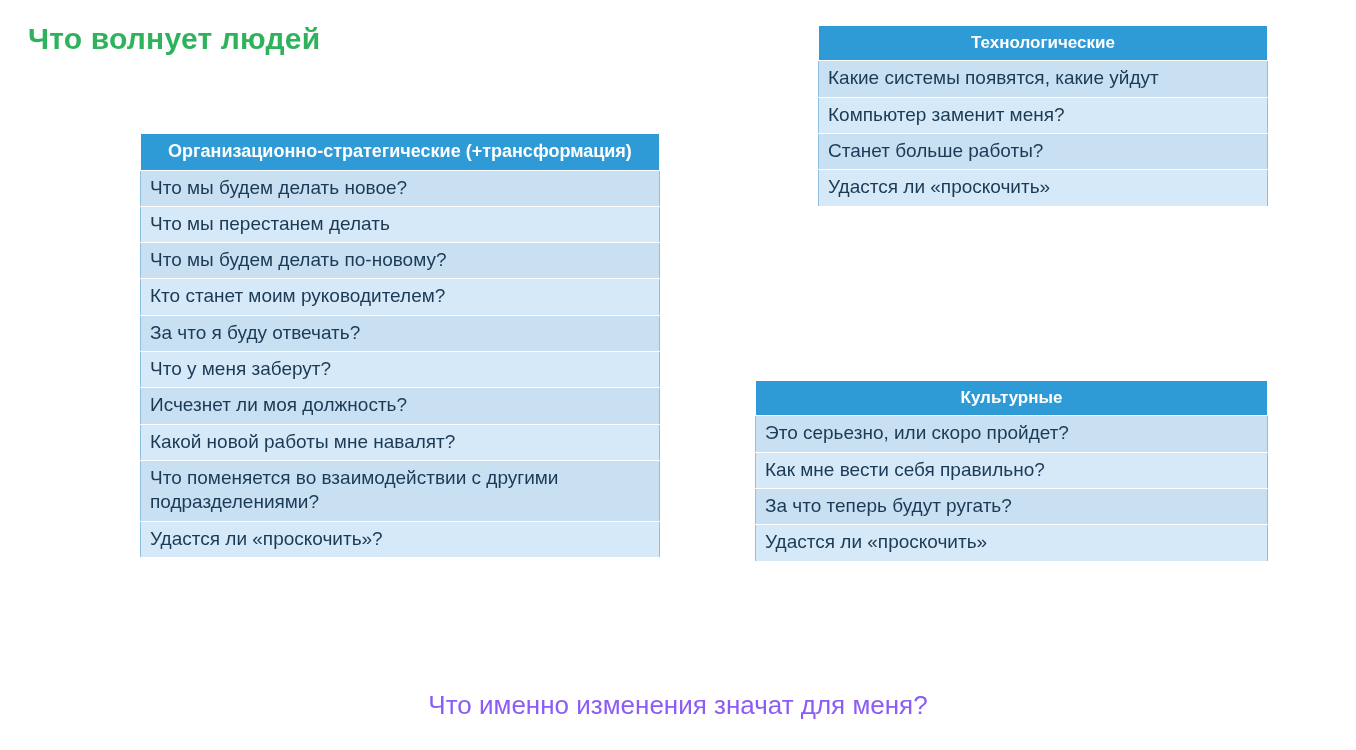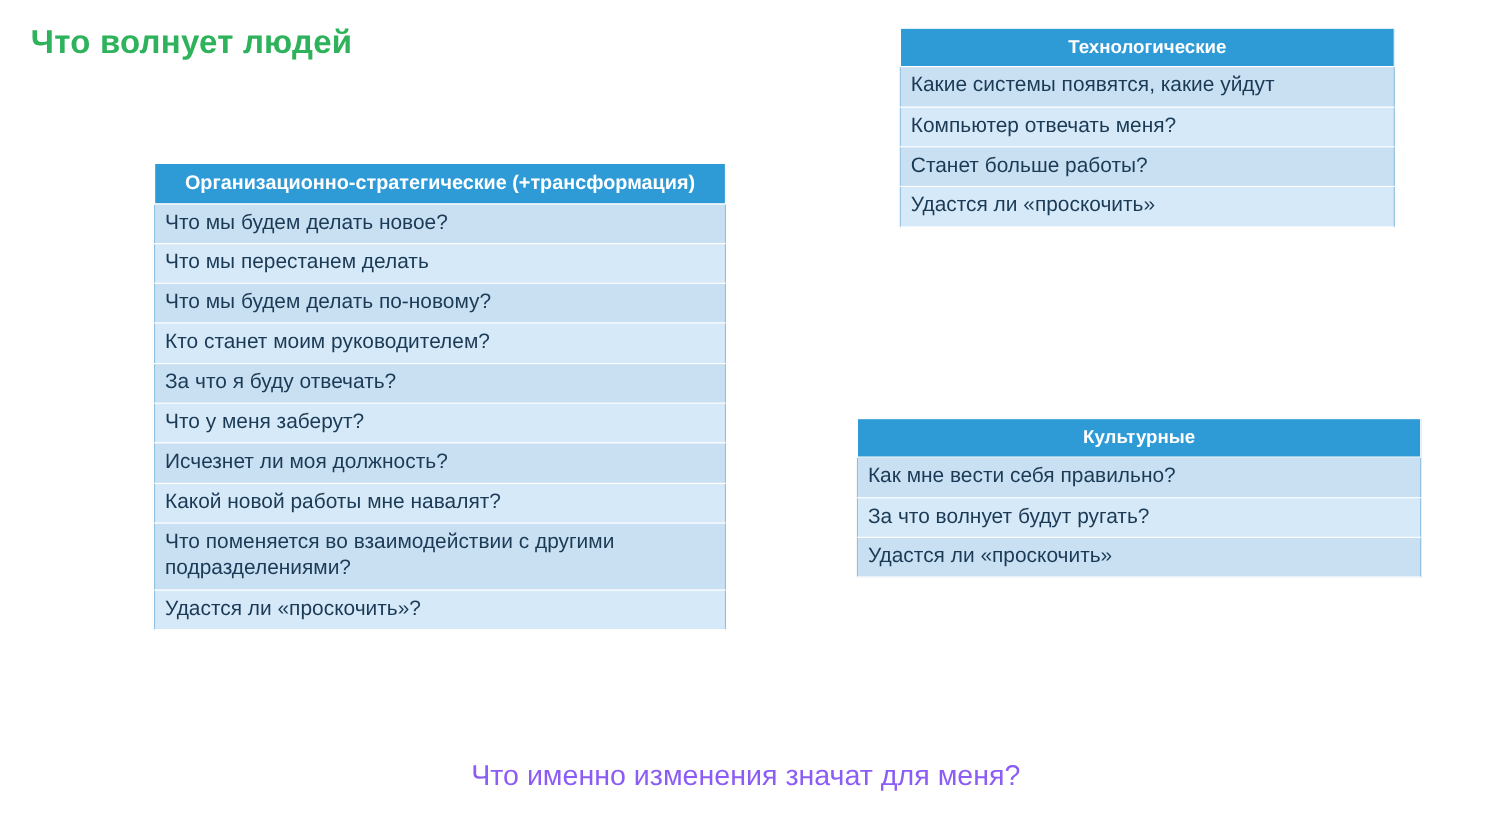--- a/index.html
+++ b/index.html
@@ -54,23 +54,23 @@
     border: 1px solid #ffffff;
     border-left: 1px solid #8fbfe0;
     border-right: 1px solid #8fbfe0;
     vertical-align: middle;
     margin-left: 36px;
   }
   .qtable tr:nth-child(even) td.cell { background: #c9e0f3; }
   .qtable tr:nth-child(odd)  td.cell { background: #d6e9f8; }
 
   
-  #table-org { left: 140px; top: 148px; width: 520px; }
+  #table-org { left: 140px; top: 133px; width: 520px; }
   #table-tech { left: 818px; top: 25px; width: 450px; }
-  #table-culture { left: 779px; top: 380px; width: 513px; }
+  #table-culture { left: 755px; top: 380px; width: 513px; }
 
   #table-tech .cell, #table-culture .cell { font-size: 19px; }
   #table-org .cell { font-size: 19px; }
   #table-org .hdr { font-size: 18px; }
   #table-tech .hdr, #table-culture .hdr { font-size: 17px; }
 
   .footer-note {
     position: absolute;
     left: 0;
     right: 0;
@@ -127,41 +127,44 @@
 
   <table class="qtable" id="table-tech">
     <tbody>
       <tr>
         <td class="hdr">Технологические</td>
       </tr>
       <tr>
         <td class="cell">Какие системы появятся, какие уйдут</td>
       </tr>
       <tr>
-        <td class="cell">Компьютер отвечать меня?</td>
+        <td class="cell">Компьютер заменит меня?</td>
       </tr>
       <tr>
         <td class="cell">Станет больше работы?</td>
       </tr>
       <tr>
         <td class="cell">Удастся ли «проскочить»</td>
       </tr>
     </tbody>
   </table>
 
   <table class="qtable" id="table-culture">
     <tbody>
       <tr>
         <td class="hdr">Культурные</td>
       </tr>
       <tr>
+        <td class="cell">Это серьезно, или скоро пройдет?</td>
+      </tr>
+      <tr>
         <td class="cell">Как мне вести себя правильно?</td>
       </tr>
       <tr>
-        <td class="cell">За что волнует будут ругать?</td>
+        <td class="cell">За что теперь будут ругать?</td>
       </tr>
       <tr>
         <td class="cell">Удастся ли «проскочить»</td>
       </tr>
     </tbody>
   </table>
 
   <div class="footer-note">Что именно изменения значат для меня?</div>
 
 </div>

